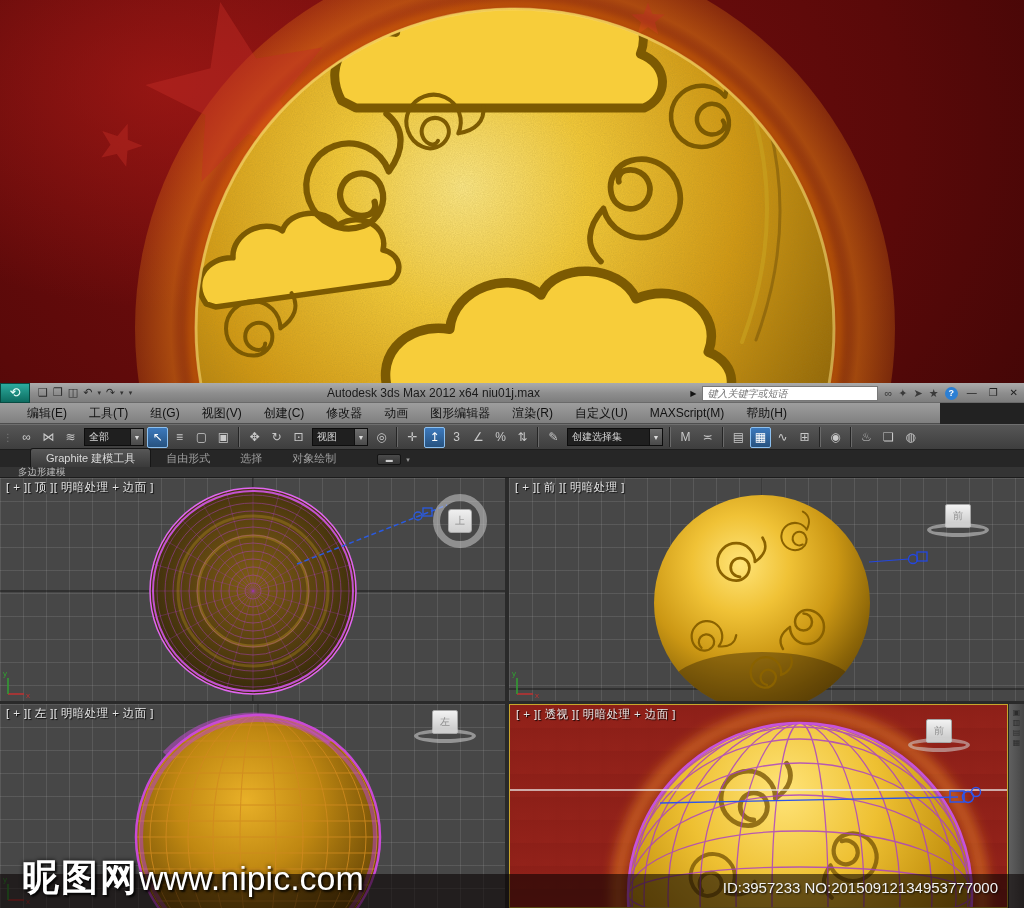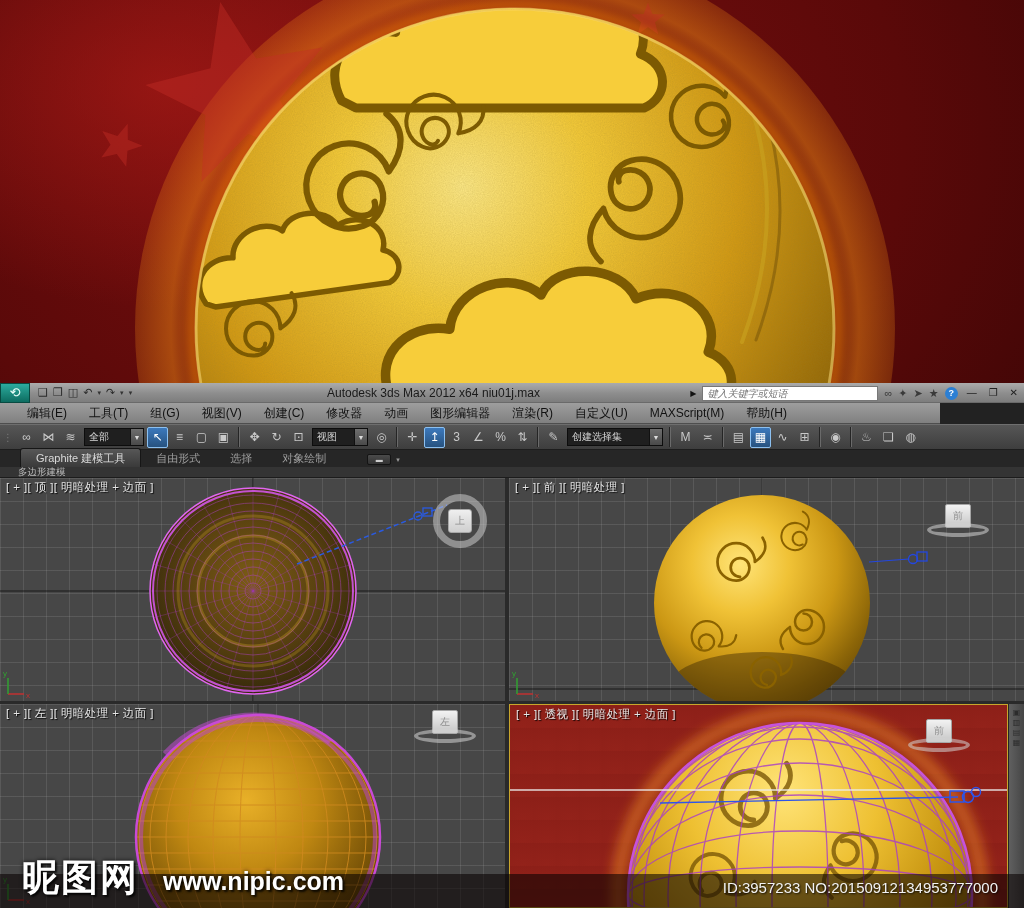--- a/index.html
+++ b/index.html
@@ -49,21 +49,21 @@
     border-radius:2px;border:1px solid transparent;}
   .tb-btn.active{background:linear-gradient(#3c79bd,#27527f);border:1px solid #8cc0f0;color:#fff;}
   .tb-sep{width:2px;height:20px;border-left:1px solid #252525;border-right:1px solid #6a6a6a;margin:0 3px;}
   .tb-dd{height:18px;background:#1f1f1f;border:1px solid #0d0d0d;color:#d6d6d6;font-size:10px;
     display:flex;align-items:center;margin:0 2px;}
   .tb-dd .val{padding:16px 4px;flex:1;white-space:nowrap;overflow:hidden;}
   .tb-dd .arr{width:13px;height:100%;background:linear-gradient(#6e6e6e,#4a4a4a);color:#ddd;font-size:7px;
     display:flex;align-items:center;justify-content:center;border-left:1px solid #111;}
 
   .ribbon-tabs{position:absolute;left:0;top:450px;width:1024px;height:17px;background:#262626;
-    display:flex;align-items:flex-end;padding-left:20px;font-size:11px;color:#9f9f9f;}
+    display:flex;align-items:flex-end;padding-left:30px;font-size:11px;color:#9f9f9f;}
   .rtab{padding:2px 15px 1px;}
   .rtab.active{background:linear-gradient(#575757,#3a3a3a);color:#dadada;border:1px solid #161616;border-bottom:none;
     border-radius:3px 3px 0 0;}
   .rib-min{width:24px;height:11px;margin:0 0 2px 26px;background:linear-gradient(#4a4a4a,#333);
     border:1px solid #141414;border-radius:2px;color:#ccc;font-size:7px;display:flex;align-items:center;justify-content:center;}
   .rib-min2{color:#999;font-size:7px;margin:0 0 3px 5px;}
   .ribbon-sub{position:absolute;left:0;top:467px;width:1024px;height:11px;background:#343434;
     border-bottom:1px solid #1c1c1c;display:flex;align-items:center;font-size:9.5px;color:#bdbdbd;padding-left:18px;}
 
   
@@ -94,24 +94,24 @@
   .vc-persp .ring{width:62px;height:14px;border:4px solid rgba(212,212,212,.55);border-radius:50%;margin-top:-5px;}
 
   
   .cmd-strip{position:absolute;left:1008px;top:226px;width:16px;height:204px;
     background:linear-gradient(90deg,#606060,#454545);border-left:1px solid #262626;z-index:3;
     display:flex;flex-direction:column;align-items:center;padding-top:4px;gap:1px;}
   .cmd-strip span{font-size:8px;color:#2c2c2c;line-height:9px;}
 
   
   .nipic-bar{position:absolute;left:0;top:874px;width:1024px;height:34px;background:rgba(8,2,2,.58);z-index:40;}
-  .nipic-logo{position:absolute;left:22px;top:853px;z-index:50;display:flex;align-items:baseline;gap:12px;color:#fff;
+  .nipic-logo{position:absolute;left:22px;top:853px;z-index:50;display:flex;align-items:baseline;color:#fff;
     text-shadow:0 0 4px rgba(0,0,0,.9), 2px 2px 2px rgba(0,0,0,.7);}
   .nipic-site{font-size:37px;font-weight:bold;letter-spacing:2px;}
-  .nipic-url{font-size:25px;font-weight:bold;margin-left:12px;}
+  .nipic-url{font-size:34px;font-weight:normal;}
   .nipic-id{position:absolute;right:26px;top:879px;z-index:50;font-size:15px;color:#f2f2f2;
     text-shadow:1px 1px 2px rgba(0,0,0,.8);}
 </style>
 </head>
 <body>
 
 <div class="wrap">
 
   <div class="render-view">
     <div class="halo"></div>

